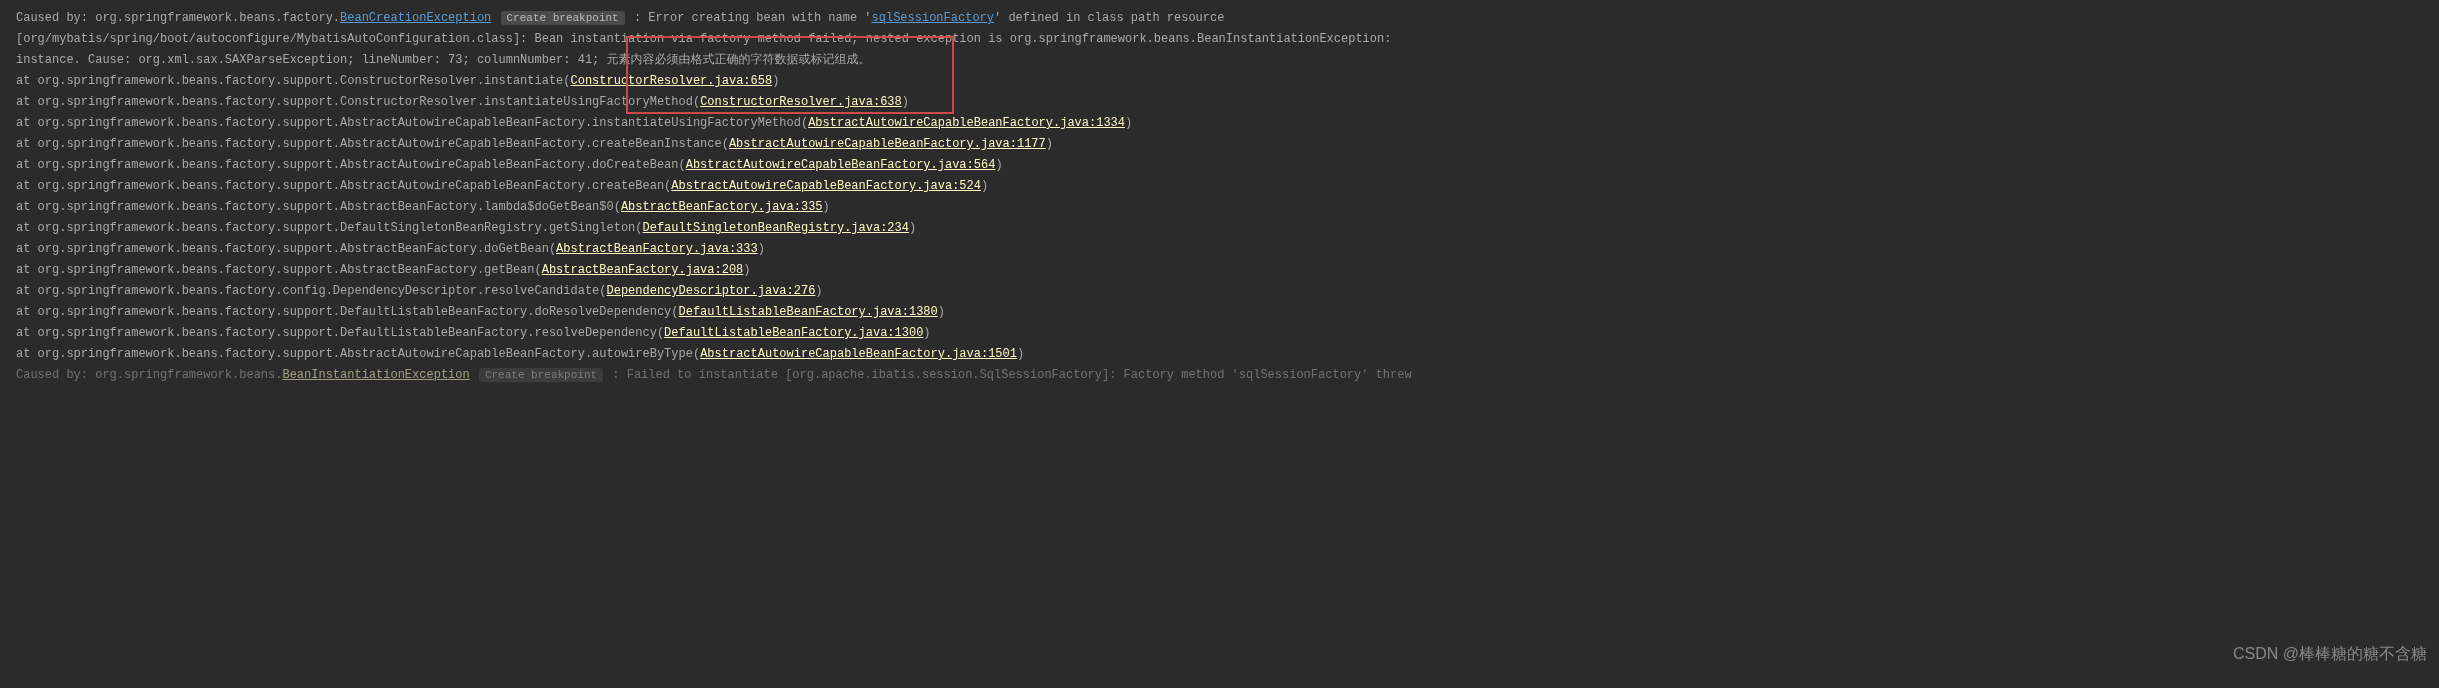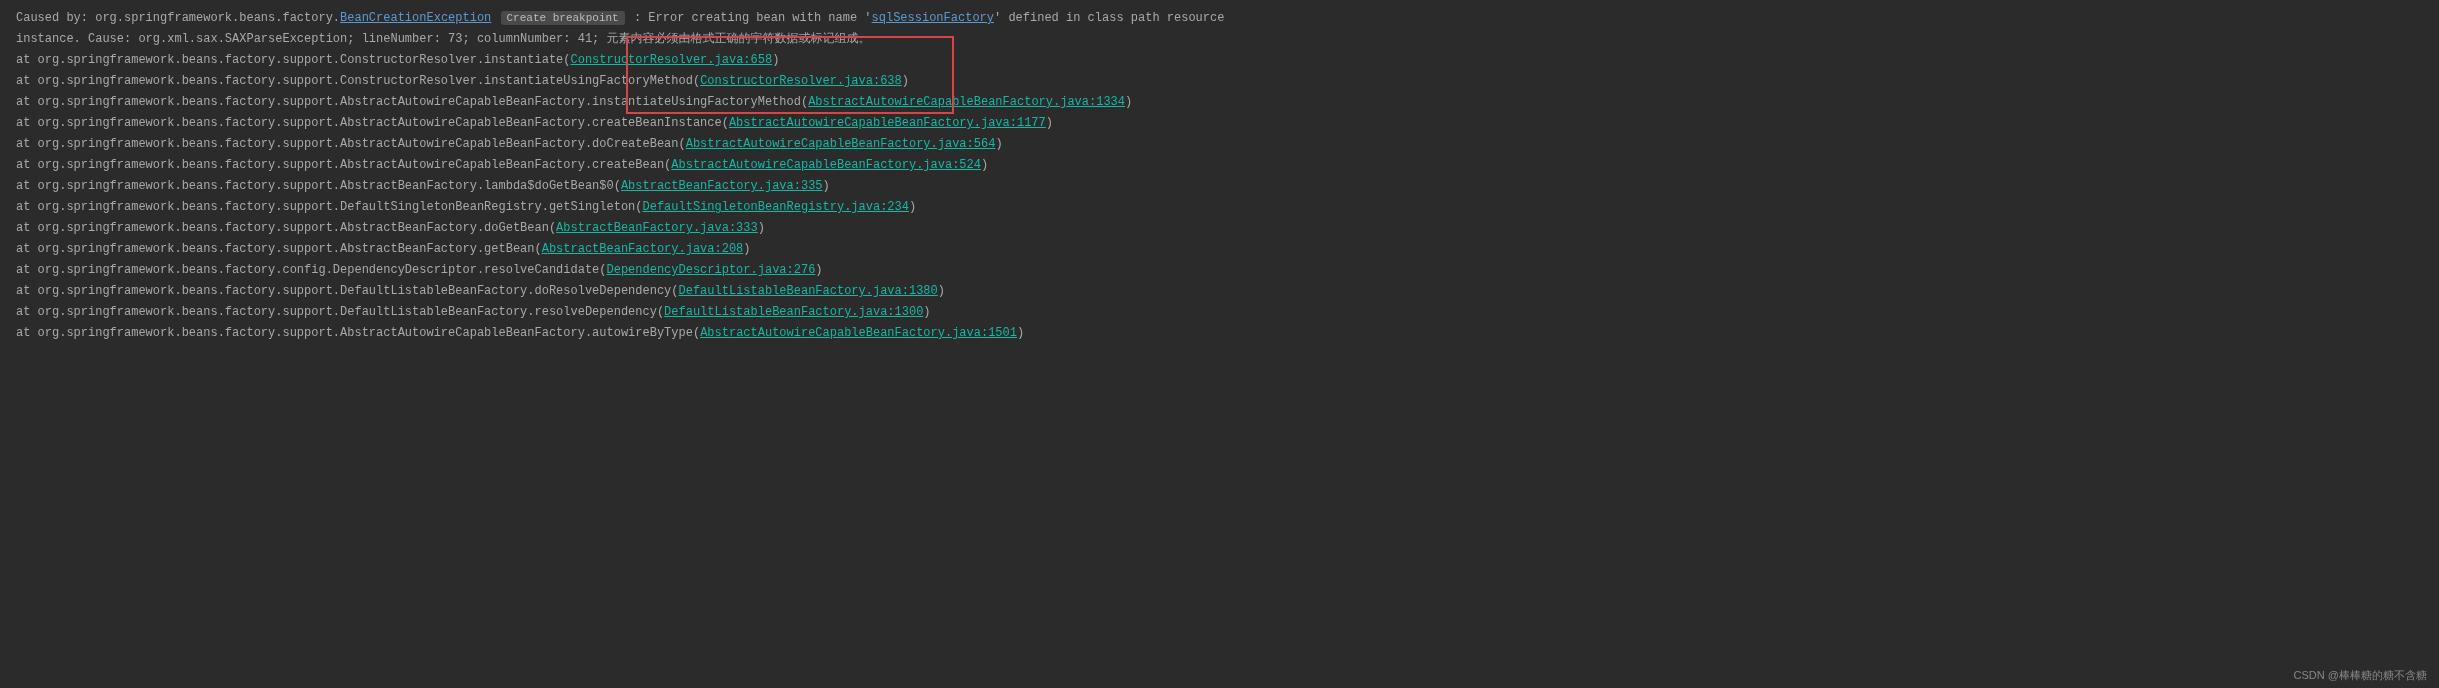--- a/index.html
+++ b/index.html
@@ -19,78 +19,82 @@
     }
     .log-line {
       display: block;
     }
     .link {
       color: #5b9bd5;
       text-decoration: underline;
       cursor: pointer;
     }
     .link-visited {
-      color: #14b8a6;
+      color: #fef9c3;
       text-decoration: underline;
       cursor: pointer;
     }
     .badge {
       background-color: #4a4a4a;
       color: #bbbbbb;
       padding: 1px 6px;
       border-radius: 3px;
       font-size: 11px;
       margin: 0 2px;
     }
     .redbox {
       position: absolute;
       border: 2px solid #d04848;
       pointer-events: none;
       z-index: 10;
     }
     .watermark {
       position: fixed;
-      bottom: 2px;
+      bottom: 24px;
       right: 12px;
       color: #888888;
-      font-size: 11px;
+      font-size: 16px;
       font-family: sans-serif;
       z-index: 20;
     }
     .content {
       position: relative;
     }
   </style>
 </head>
 <body>
 
 <div class="content">
 
   <div class="redbox" id="redbox" style="left: 610px; top: 28px; width: 328px; height: 78px;"></div>
 
   <span class="log-line">
     <span>Caused by: org.springframework.beans.factory.</span><span class="link">BeanCreationException</span> <span class="badge">Create breakpoint</span><span> : Error creating bean with name '</span><span class="link">sqlSessionFactory</span><span>' defined in class path resource</span>
   </span>
 
+  <span class="log-line">[org/mybatis/spring/boot/autoconfigure/MybatisAutoConfiguration.class]: Bean instantiation via factory method failed; nested exception is org.springframework.beans.BeanInstantiationException:</span>
   <span class="log-line">instance.  Cause: org.xml.sax.SAXParseException; lineNumber: 73; columnNumber: 41; 元素内容必须由格式正确的字符数据或标记组成。</span>
 
   <div id="stack-container">
       <span class="log-line"><span>    at org.springframework.beans.factory.support.ConstructorResolver.instantiate(</span><span class="link-visited">ConstructorResolver.java:658</span><span>)</span></span>
       <span class="log-line"><span>    at org.springframework.beans.factory.support.ConstructorResolver.instantiateUsingFactoryMethod(</span><span class="link-visited">ConstructorResolver.java:638</span><span>)</span></span>
       <span class="log-line"><span>    at org.springframework.beans.factory.support.AbstractAutowireCapableBeanFactory.instantiateUsingFactoryMethod(</span><span class="link-visited">AbstractAutowireCapableBeanFactory.java:1334</span><span>)</span></span>
       <span class="log-line"><span>    at org.springframework.beans.factory.support.AbstractAutowireCapableBeanFactory.createBeanInstance(</span><span class="link-visited">AbstractAutowireCapableBeanFactory.java:1177</span><span>)</span></span>
       <span class="log-line"><span>    at org.springframework.beans.factory.support.AbstractAutowireCapableBeanFactory.doCreateBean(</span><span class="link-visited">AbstractAutowireCapableBeanFactory.java:564</span><span>)</span></span>
       <span class="log-line"><span>    at org.springframework.beans.factory.support.AbstractAutowireCapableBeanFactory.createBean(</span><span class="link-visited">AbstractAutowireCapableBeanFactory.java:524</span><span>)</span></span>
       <span class="log-line"><span>    at org.springframework.beans.factory.support.AbstractBeanFactory.lambda$doGetBean$0(</span><span class="link-visited">AbstractBeanFactory.java:335</span><span>)</span></span>
       <span class="log-line"><span>    at org.springframework.beans.factory.support.DefaultSingletonBeanRegistry.getSingleton(</span><span class="link-visited">DefaultSingletonBeanRegistry.java:234</span><span>)</span></span>
       <span class="log-line"><span>    at org.springframework.beans.factory.support.AbstractBeanFactory.doGetBean(</span><span class="link-visited">AbstractBeanFactory.java:333</span><span>)</span></span>
       <span class="log-line"><span>    at org.springframework.beans.factory.support.AbstractBeanFactory.getBean(</span><span class="link-visited">AbstractBeanFactory.java:208</span><span>)</span></span>
       <span class="log-line"><span>    at org.springframework.beans.factory.config.DependencyDescriptor.resolveCandidate(</span><span class="link-visited">DependencyDescriptor.java:276</span><span>)</span></span>
       <span class="log-line"><span>    at org.springframework.beans.factory.support.DefaultListableBeanFactory.doResolveDependency(</span><span class="link-visited">DefaultListableBeanFactory.java:1380</span><span>)</span></span>
       <span class="log-line"><span>    at org.springframework.beans.factory.support.DefaultListableBeanFactory.resolveDependency(</span><span class="link-visited">DefaultListableBeanFactory.java:1300</span><span>)</span></span>
       <span class="log-line"><span>    at org.springframework.beans.factory.support.AbstractAutowireCapableBeanFactory.autowireByType(</span><span class="link-visited">AbstractAutowireCapableBeanFactory.java:1501</span><span>)</span></span>
     </div>
 
 
+  <span class="log-line" style="opacity:0.55;">
+    <span>Caused by: org.springframework.beans.</span><span class="link-visited">BeanInstantiationException</span> <span class="badge">Create breakpoint</span><span> : Failed to instantiate [org.apache.ibatis.session.SqlSessionFactory]: Factory method 'sqlSessionFactory' threw</span>
+  </span>
 
 </div>
 
 <div class="watermark">CSDN @棒棒糖的糖不含糖</div>
 
 </body></html>

